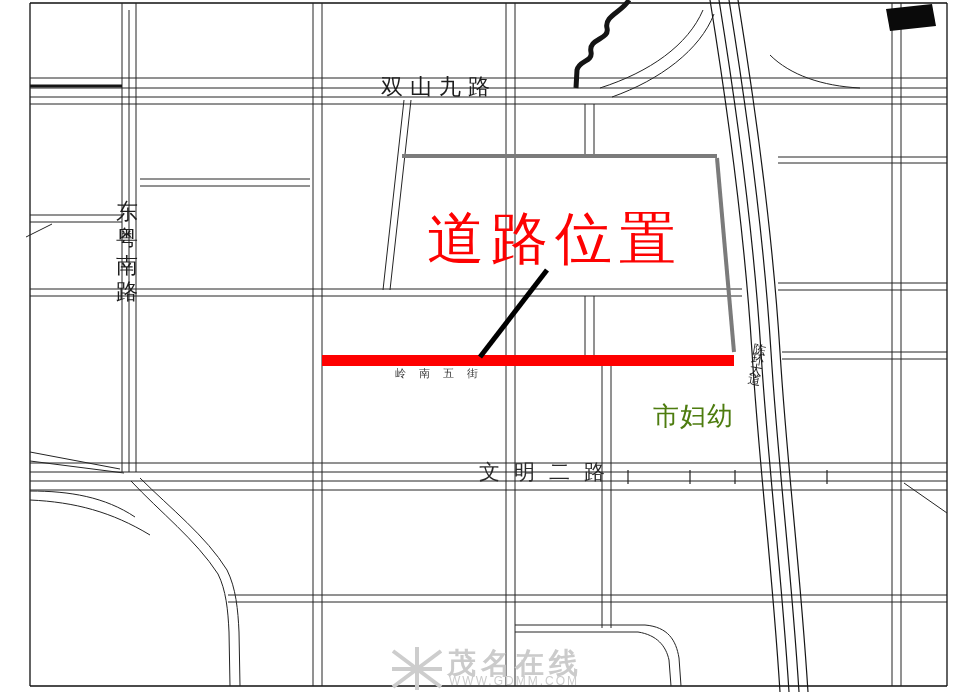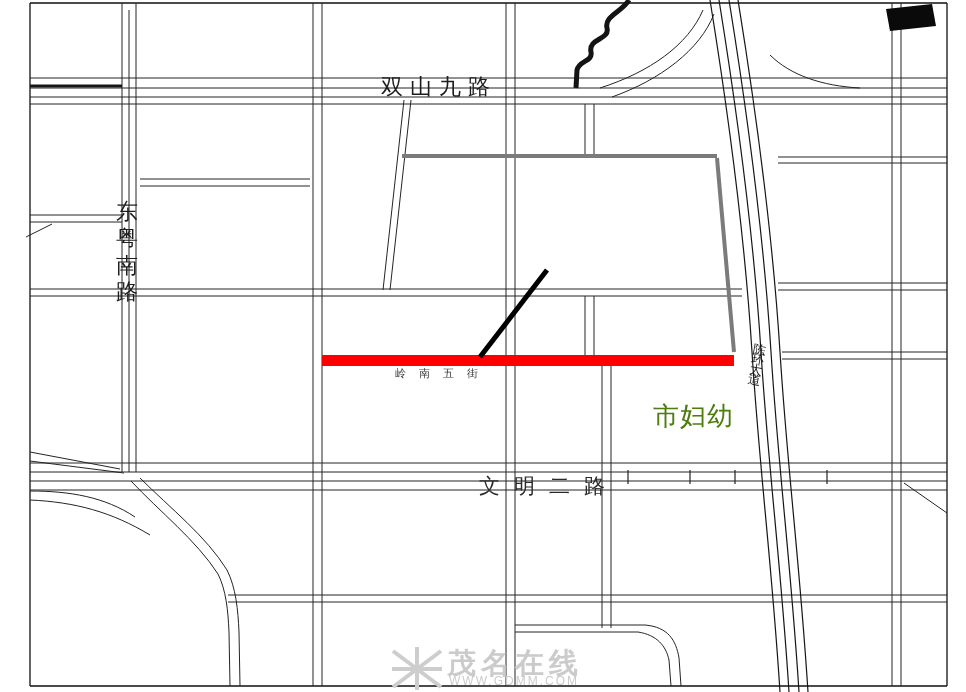--- a/index.html
+++ b/index.html
@@ -13,21 +13,21 @@
   .lbl-left-road{left:112px;top:182px;font-size:22px;letter-spacing:27px;color:#1d1d1d;
     writing-mode:vertical-rl;text-orientation:upright;}
   .lbl-title{left:427px;top:201px;font-size:57px;letter-spacing:7px;color:#fd0202;
     font-family:"Liberation Serif","DejaVu Serif",serif;}
   .lbl-street{left:395px;top:366px;font-size:11px;letter-spacing:13px;color:#3a3a3a;}
   .lbl-poi{left:653px;top:399px;font-size:26px;letter-spacing:1px;color:#4d7c0f;
     font-family:"Liberation Sans","DejaVu Sans",sans-serif;}
   .lbl-avenue{left:753px;top:333px;font-size:13px;letter-spacing:10px;color:#1d1d1d;
     writing-mode:vertical-rl;text-orientation:upright;
     transform:rotate(10deg);transform-origin:top center;}
-  .lbl-bottom-road{left:479px;top:472px;font-size:21px;letter-spacing:14px;color:#2a2a2a;}
+  .lbl-bottom-road{left:479px;top:458px;font-size:21px;letter-spacing:14px;color:#2a2a2a;}
   .wm-name{left:447px;top:644px;font-size:29px;font-weight:bold;letter-spacing:5px;color:#cbcbcb;
     font-family:"Liberation Sans","DejaVu Sans",sans-serif;}
   .wm-url{left:449px;top:674px;font-size:12px;letter-spacing:2px;color:#cbcbcb;
     font-family:"Liberation Sans","DejaVu Sans",sans-serif;}
 </style>
 </head>
 <body>
 
 <div id="stage">
 
@@ -116,18 +116,19 @@
       <path d="M393,651 L441,687 M441,651 L393,687 M417,647 V690 M392,669 H442"></path>
     </g>
   </svg>
 
   <div class="lbl lbl-top-road">双山九路</div>
   <div class="lbl lbl-left-road">东粤南路</div>
   <div class="lbl lbl-street">岭南五街</div>
   <div class="lbl lbl-bottom-road">文明二路</div>
   <div class="lbl lbl-avenue">陈环大道</div>
 
+  <div class="lbl lbl-title">道路位置</div>
   <div class="lbl lbl-poi">市妇幼</div>
 
   <div class="lbl wm-name">茂名在线</div>
   <div class="lbl wm-url">WWW.GDMM.COM</div>
 
 </div>
 
 </body></html>

